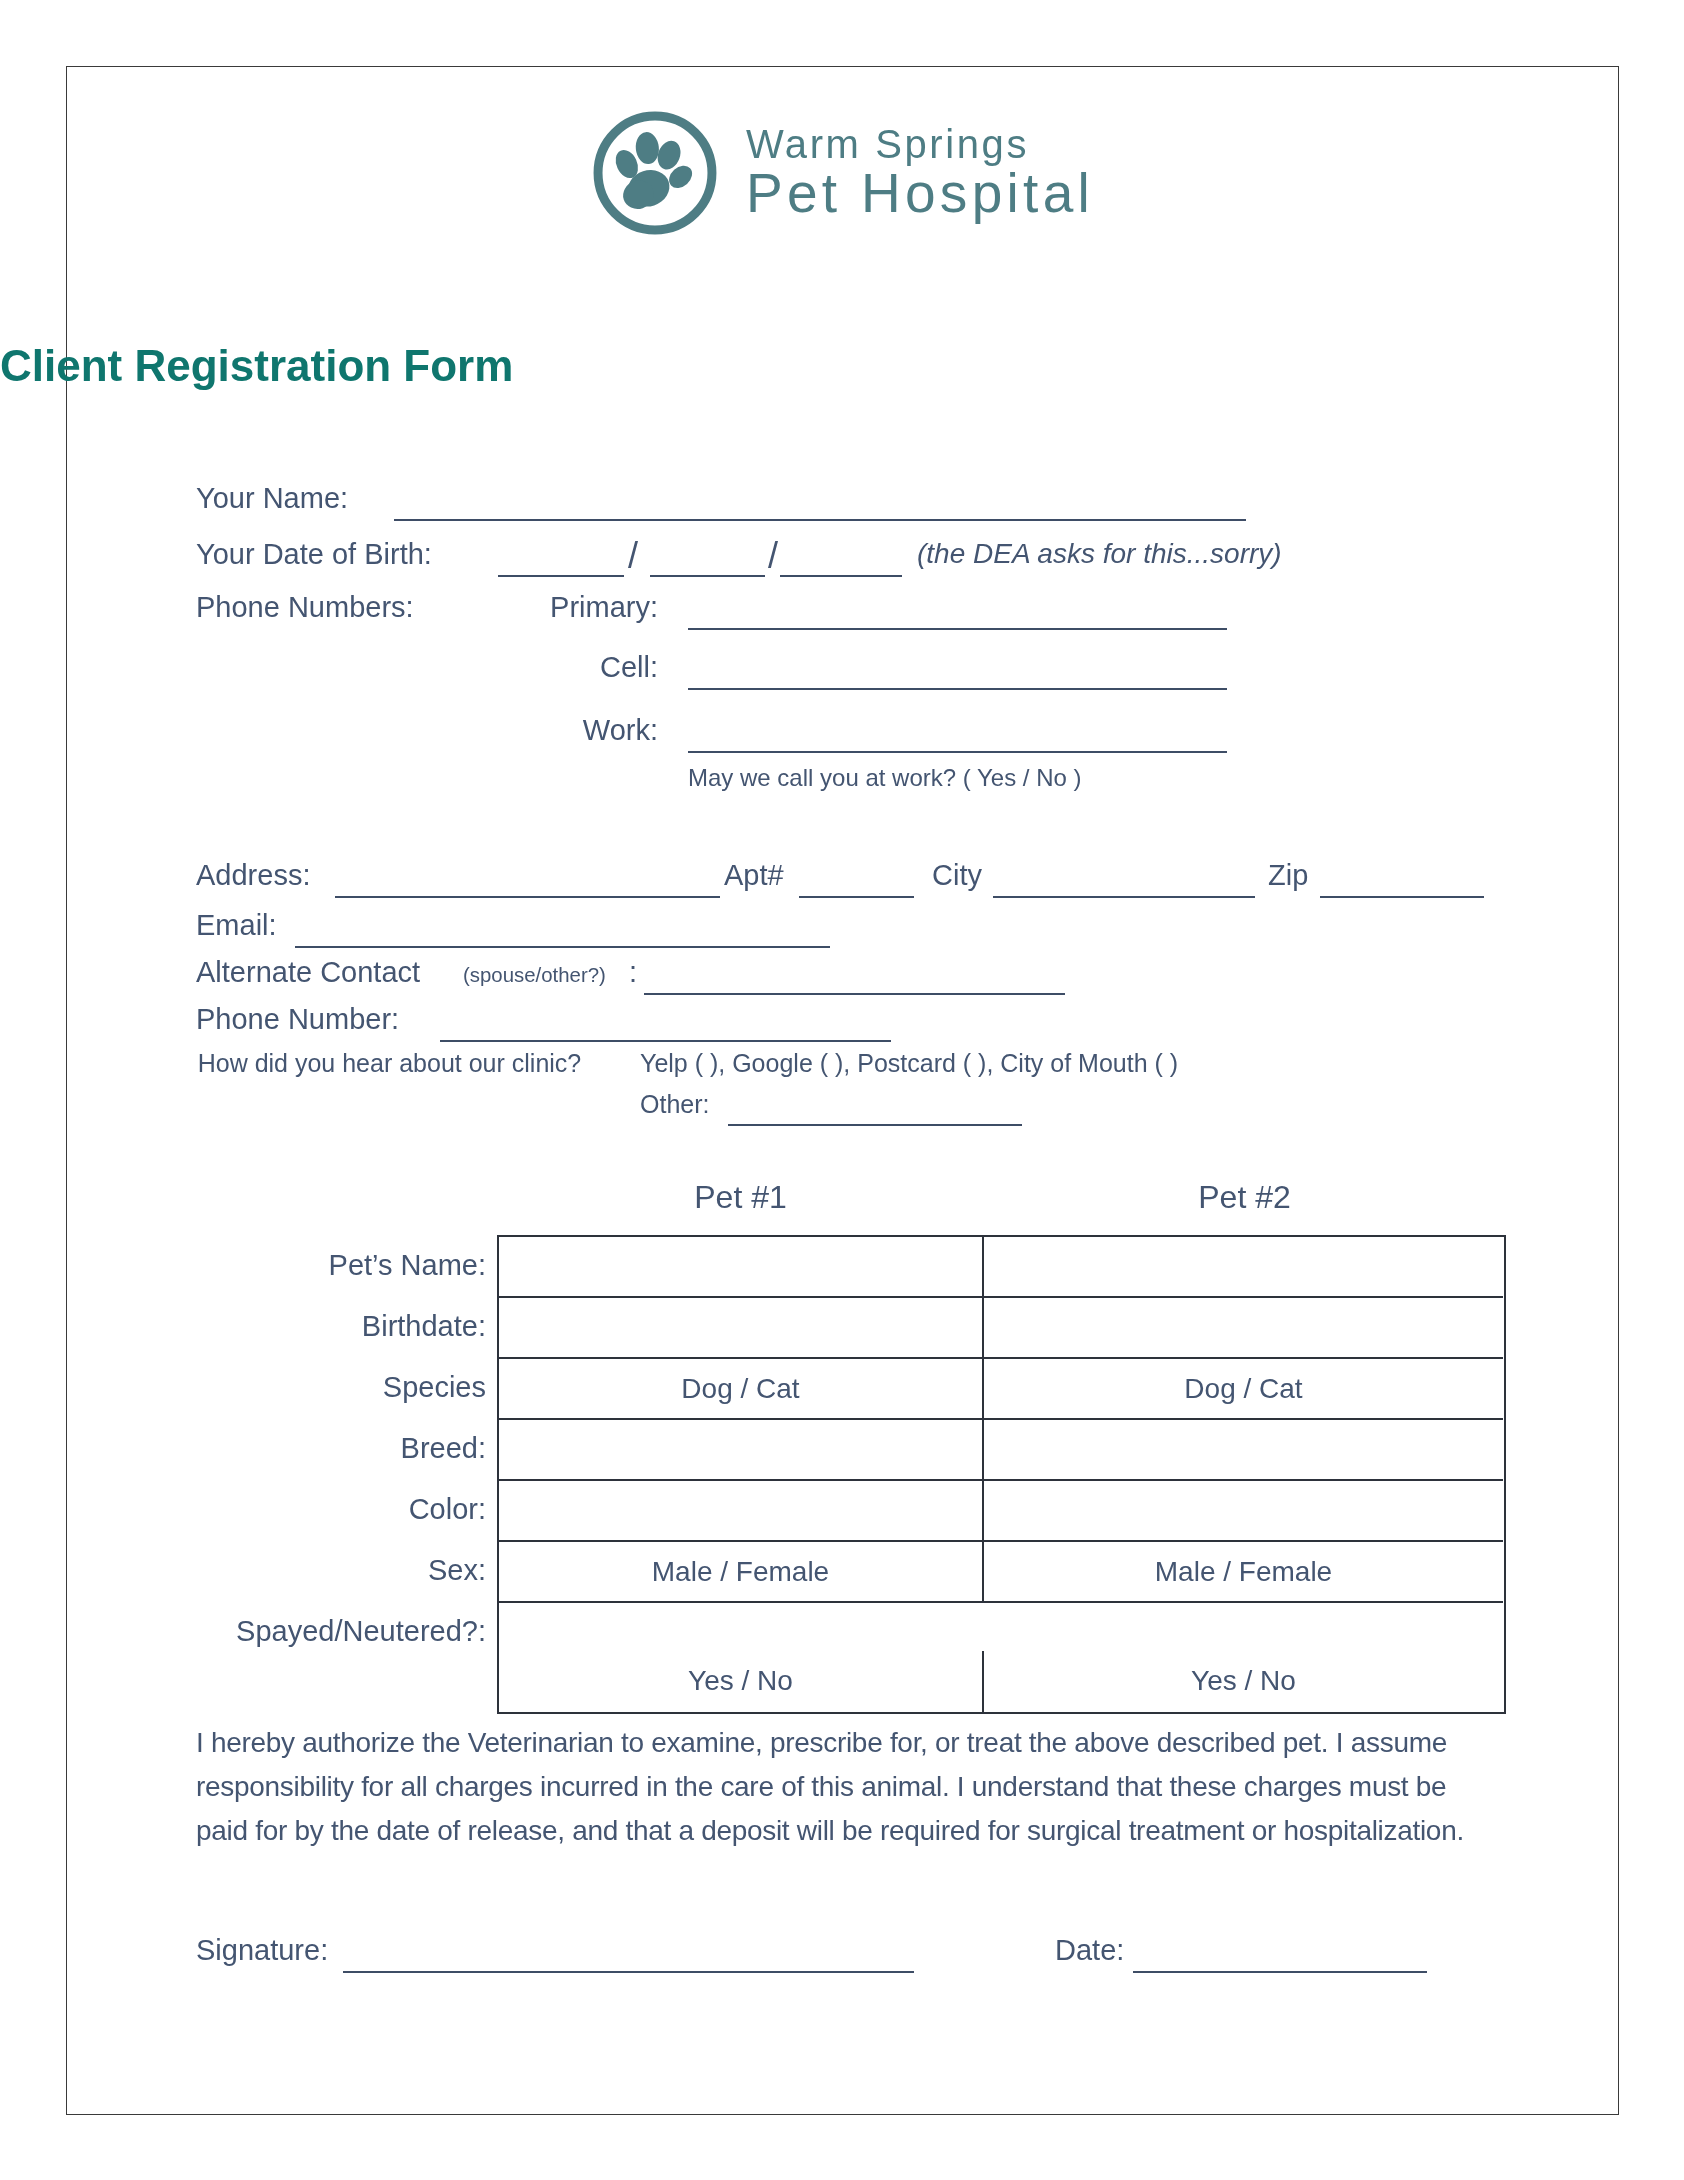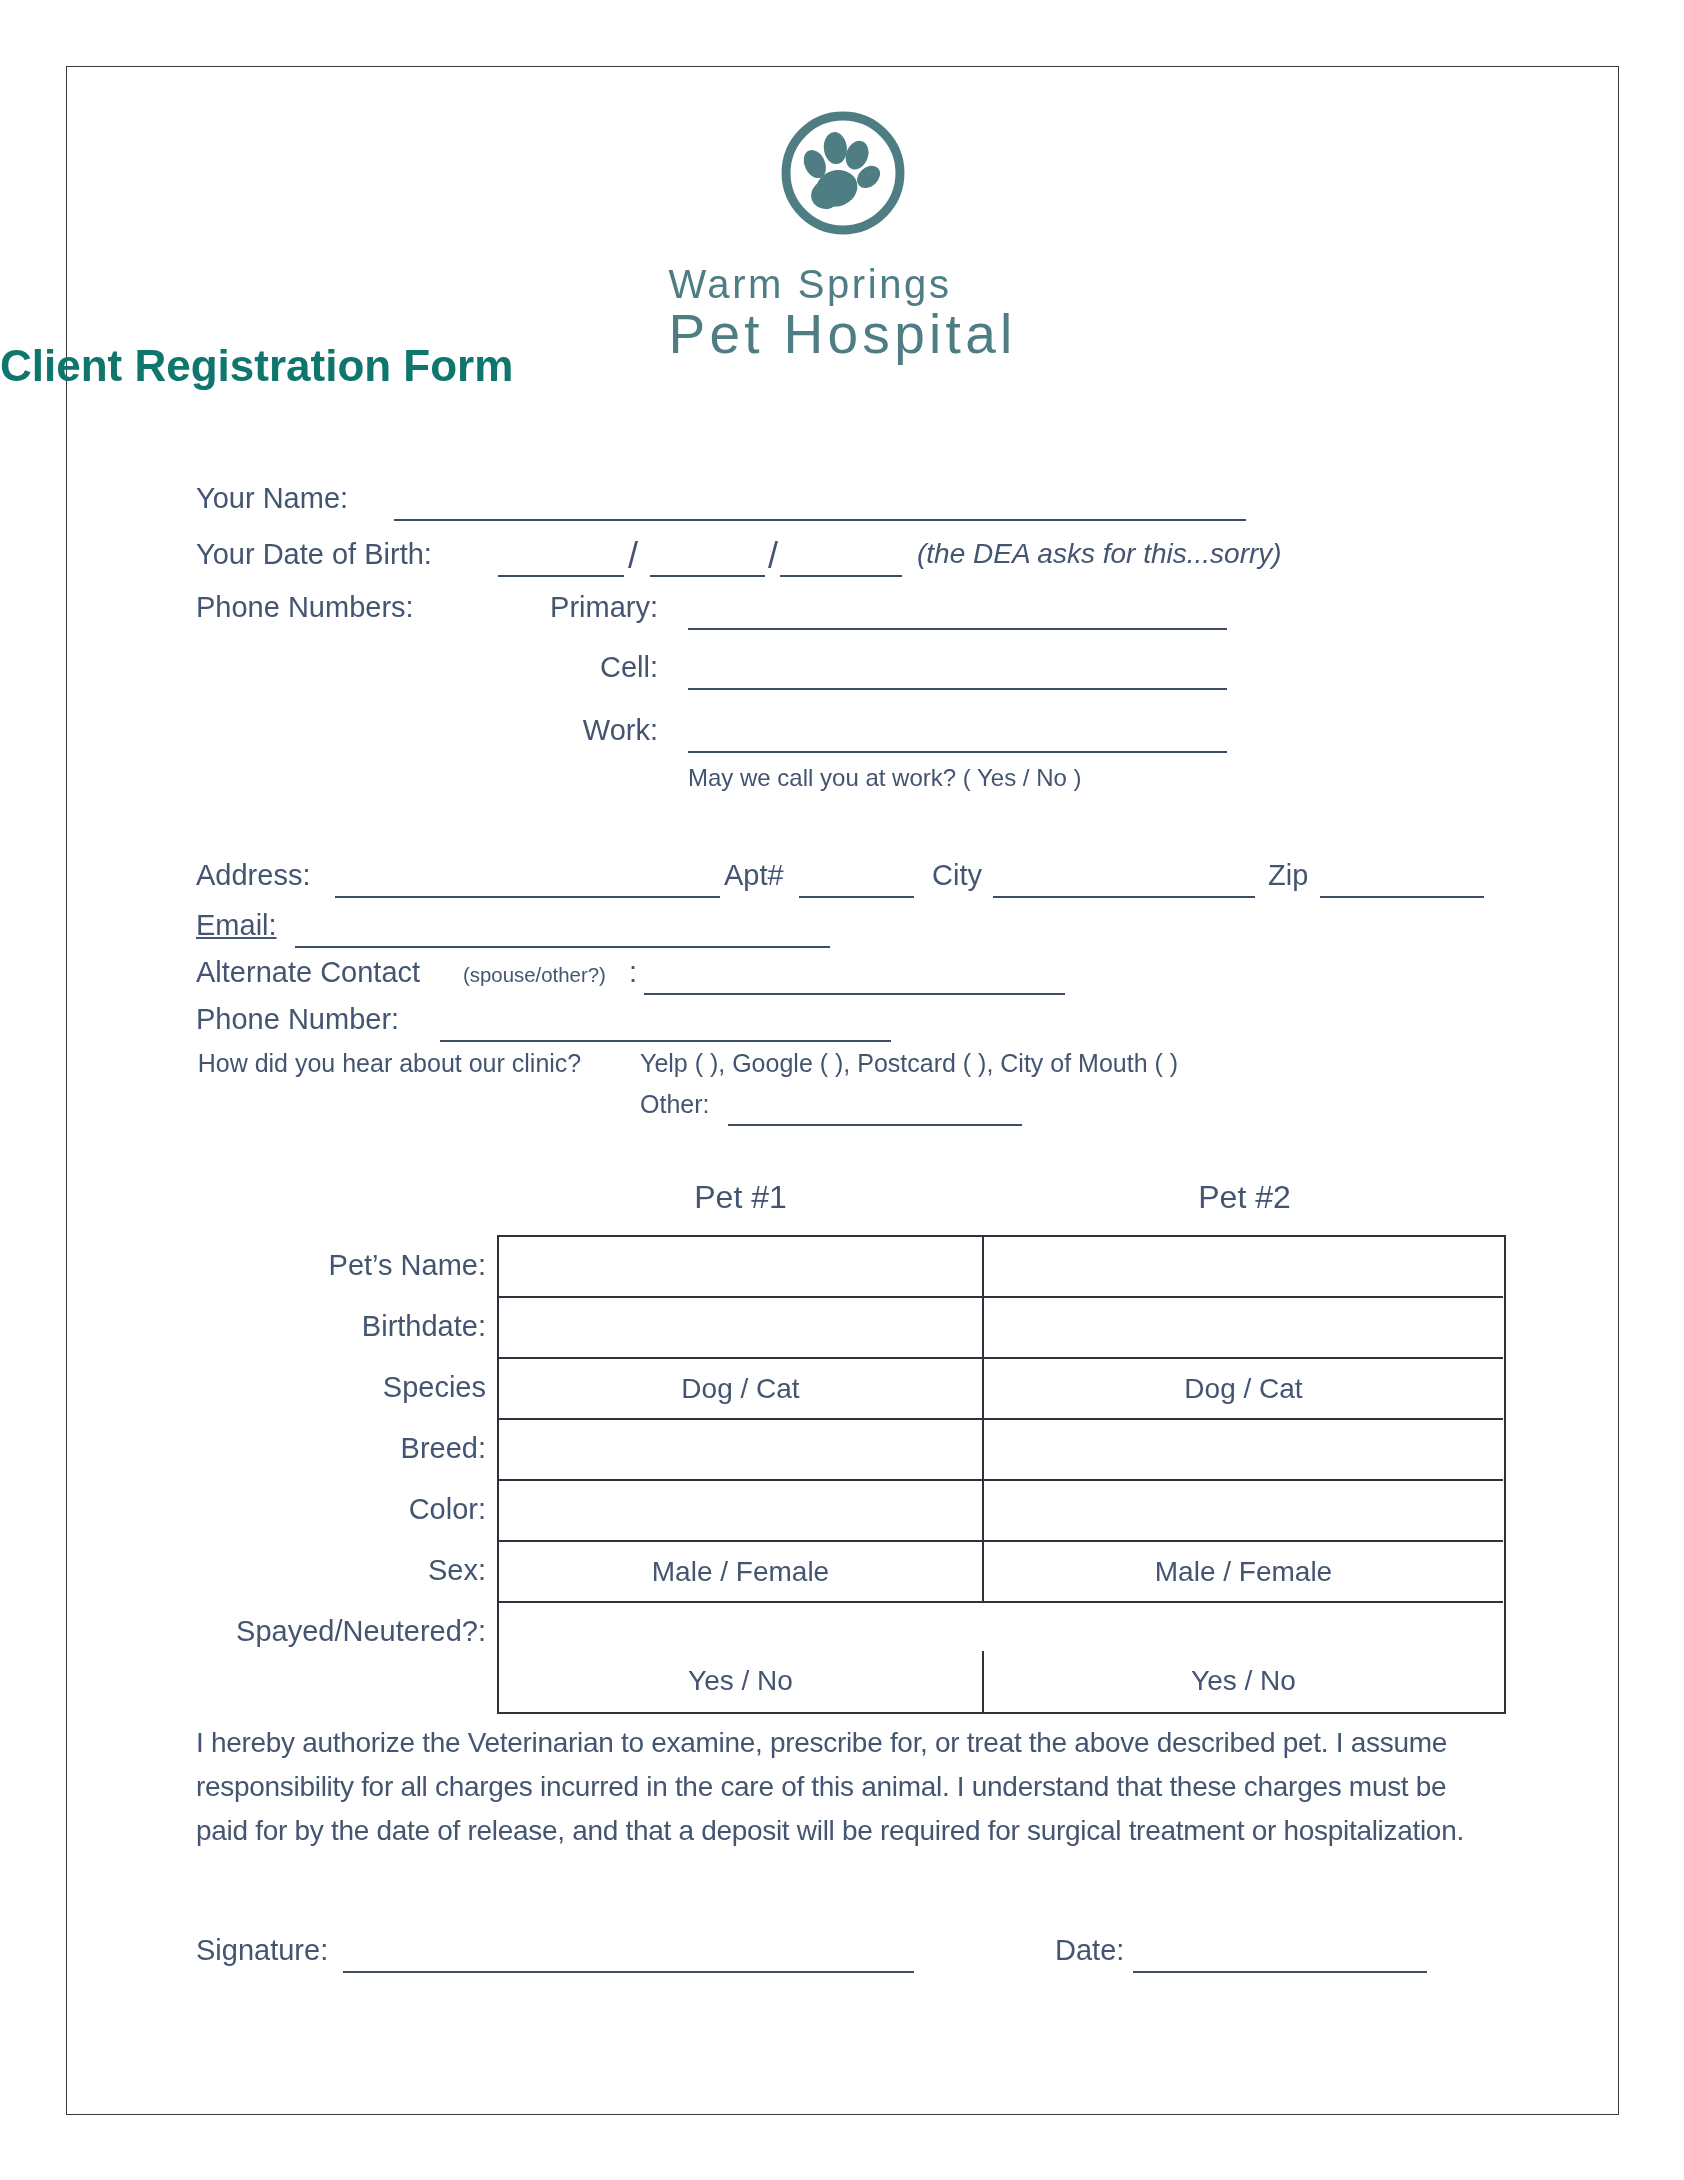--- a/index.html
+++ b/index.html
@@ -11,21 +11,21 @@
     color:#445571;
     overflow:hidden;
   }
   .frame{
     position:absolute;left:66px;top:66px;right:66px;bottom:66px;
     border:1.7px solid #3a3a3a;
   }
   
   .logo-row{
     position:absolute;left:0;top:109px;width:100%;
-    display:flex;justify-content:center;align-items:center;gap:27px;flex-direction:column;
+    display:flex;justify-content:center;align-items:center;gap:27px;
   }
   .paw-badge{width:128px;height:128px;flex:0 0 auto;}
   .logo-text{display:flex;flex-direction:column;line-height:1.04;color:#4e7d84;}
   .logo-line1{font-size:40px;letter-spacing:2.6px;}
   .logo-line2{font-size:55px;letter-spacing:4.3px;}
   
   .title{
     position:absolute;left:0;top:341px;width:100%;
     text-align:left;font-size:44px;font-weight:700;color:#0f766e;
   }
@@ -128,21 +128,21 @@
     <span class="bl" style="left:139px;width:385px;"></span>
     <span class="lbl" style="left:528px;">Apt#</span>
     <span class="bl" style="left:603px;width:115px;"></span>
     <span class="lbl" style="left:736px;">City</span>
     <span class="bl" style="left:797px;width:262px;"></span>
     <span class="lbl" style="left:1072px;">Zip</span>
     <span class="bl" style="left:1124px;width:164px;"></span>
   </div>
 
   <div class="line" style="top:909px;">
-    <span class="lbl" style="left:0;text-decoration:underline;">Email:</span>
+    <span class="lbl" style="left:0;">Email:</span>
     <span class="bl" style="left:99px;width:535px;"></span>
   </div>
 
   <div class="line" style="top:956px;">
     <span class="lbl" style="left:0;">Alternate Contact</span>
     <span class="lbl small-sub" style="left:267px;top:7.7px;">(spouse/other?)</span>
     <span class="lbl" style="left:433px;">:</span>
     <span class="bl" style="left:448px;width:421px;"></span>
   </div>
 

